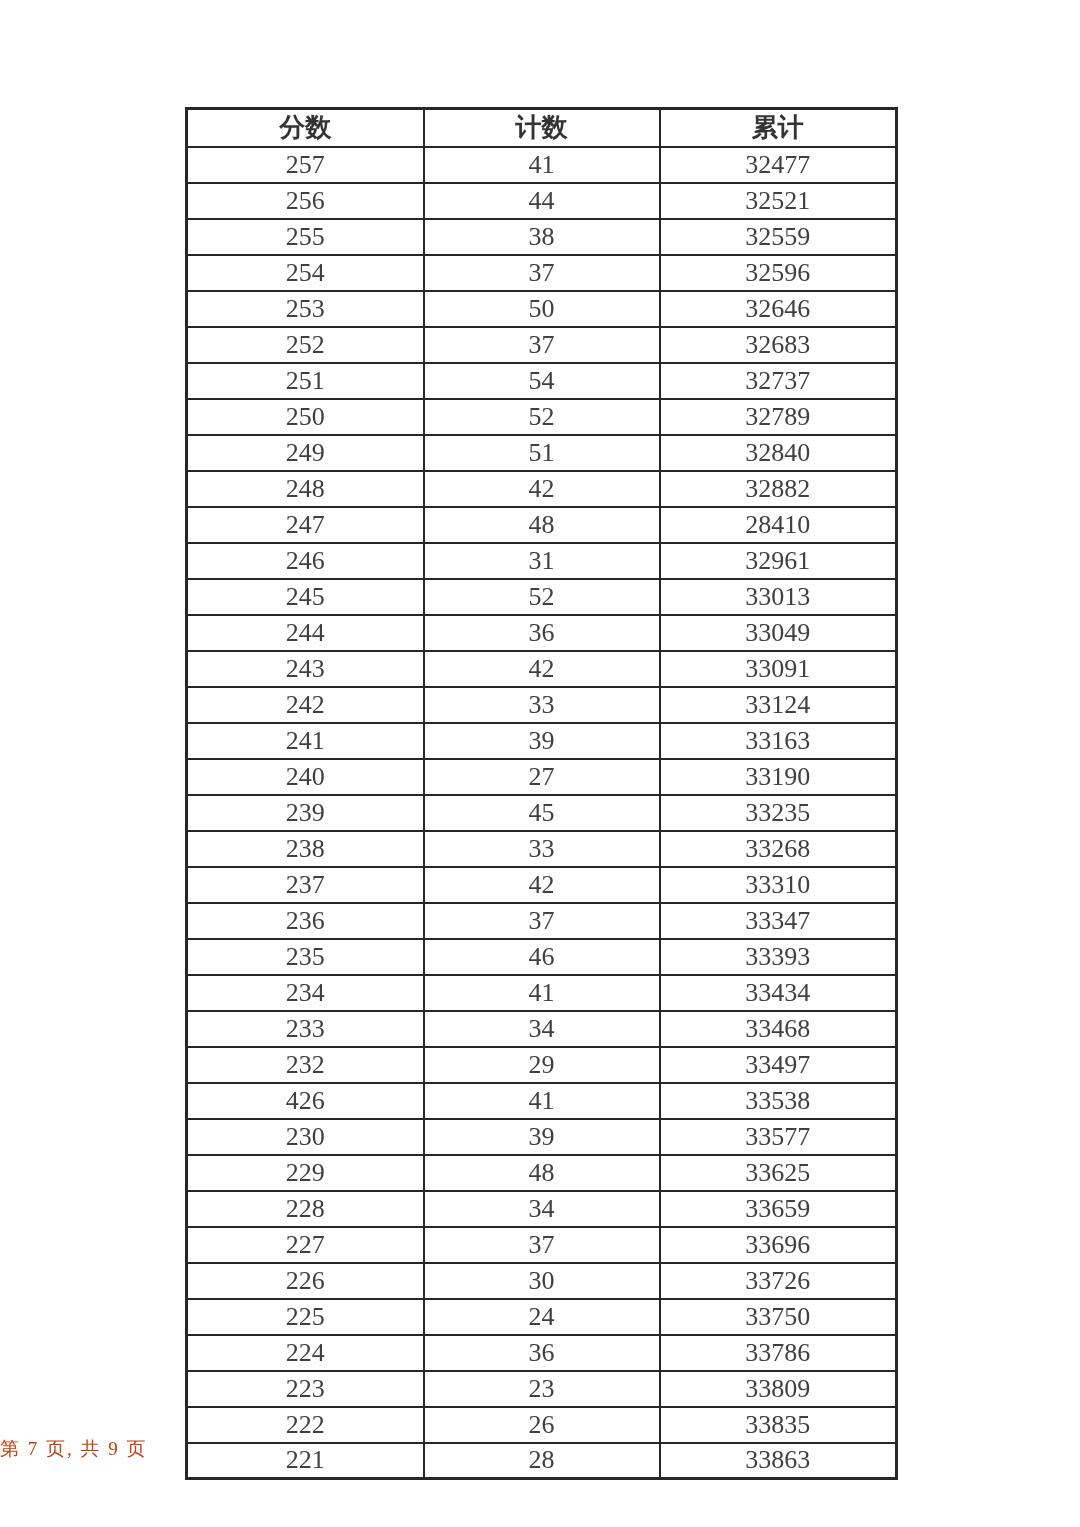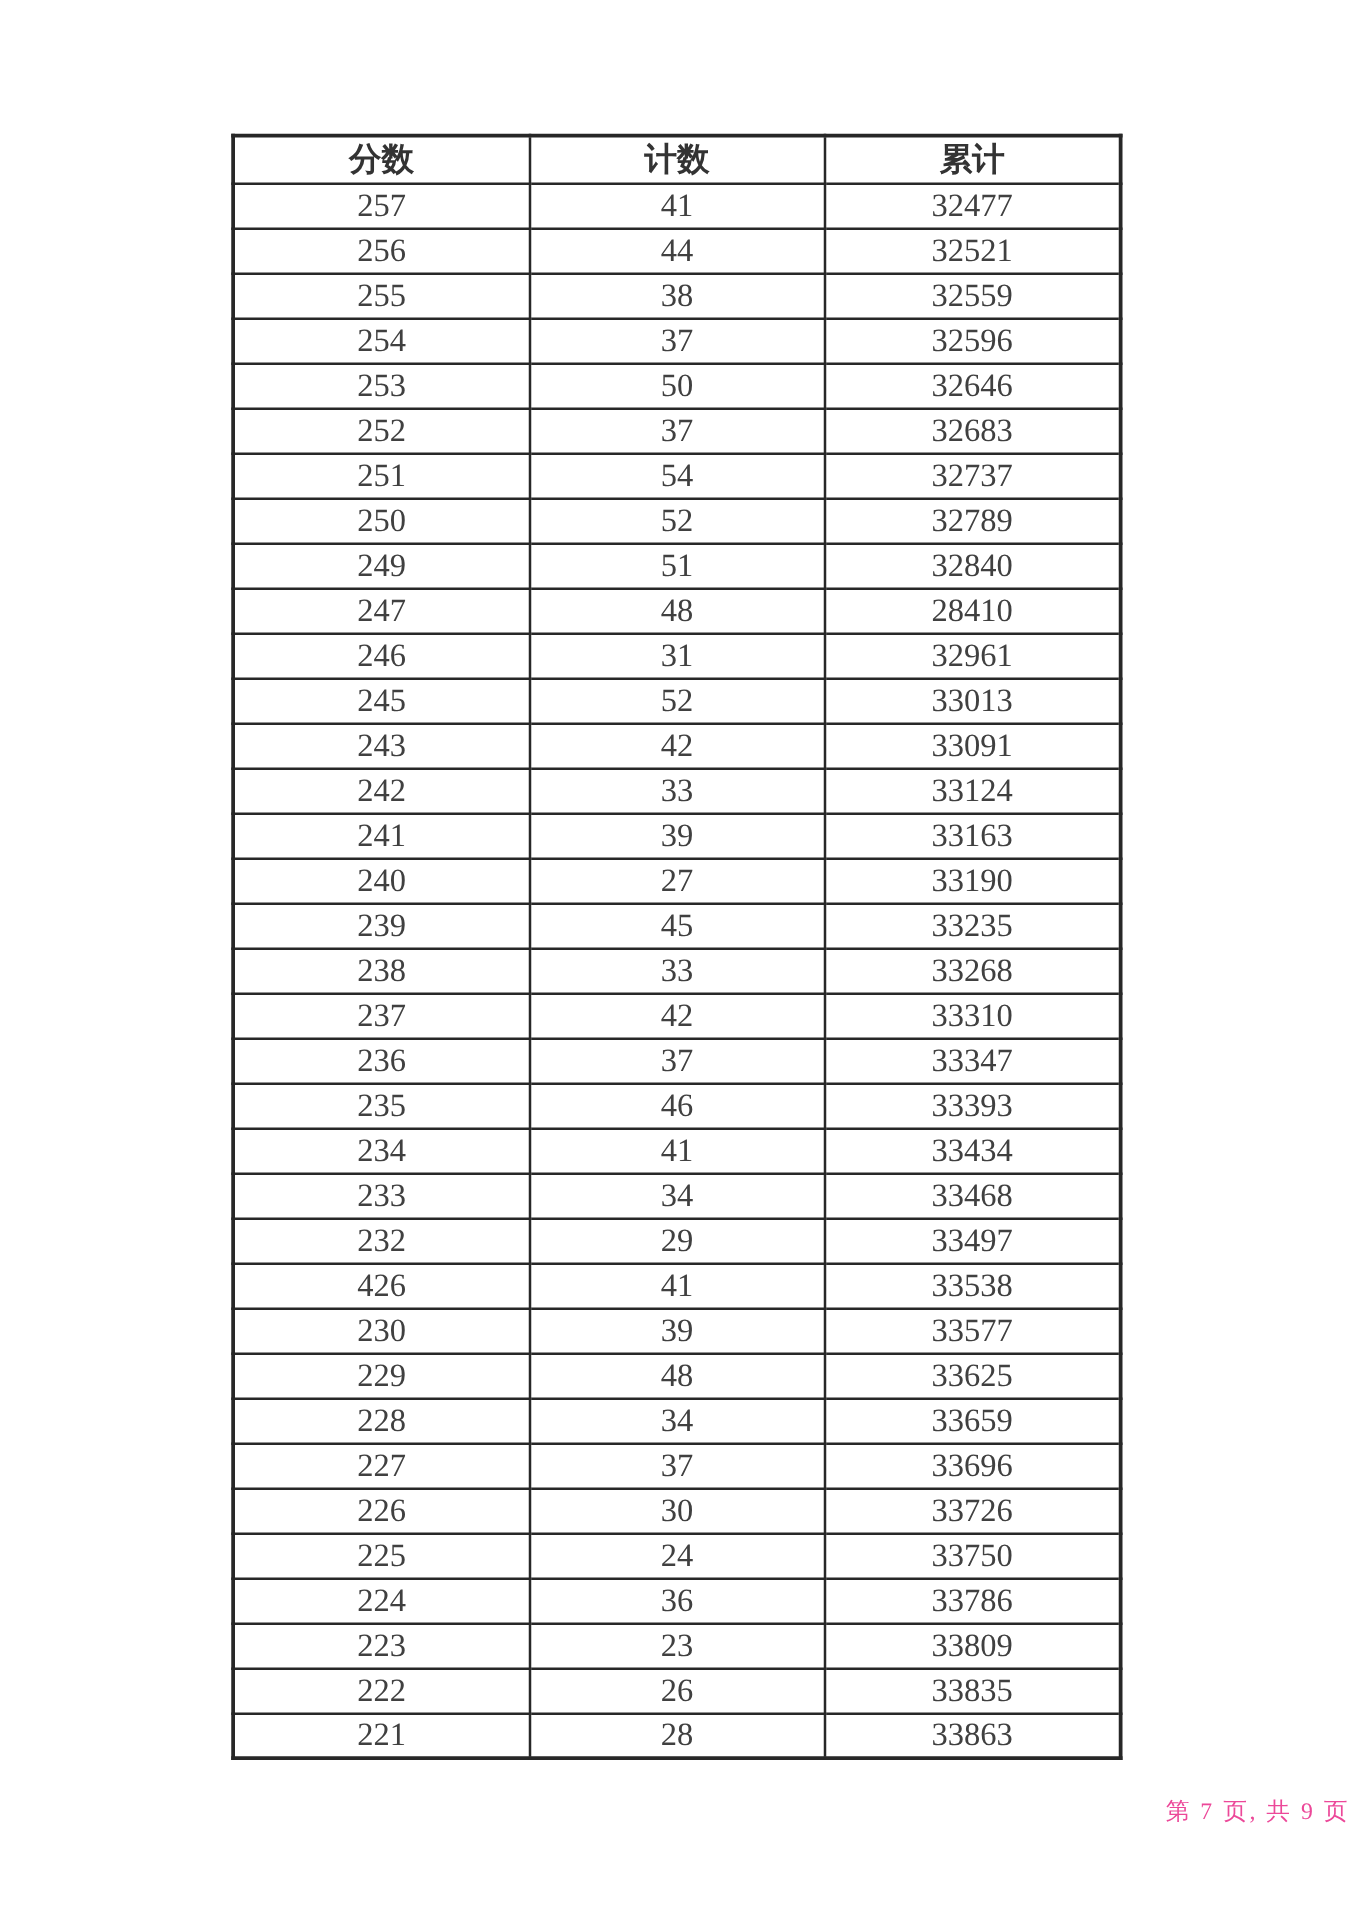--- a/index.html
+++ b/index.html
@@ -53,24 +53,24 @@
   table.score-table td {
     font-family: "Liberation Serif", "DejaVu Serif", serif;
     font-size: 26px;
     color: #404040;
   }
   .page-footer {
     position: absolute;
     top: 1436px;
     left: 0;
     width: 1080px;
-    text-align: right;
+    text-align: left;
     font-family: "Liberation Serif", "DejaVu Serif", serif;
     font-size: 19px;
-    color: #ec4899;
+    color: #c2410c;
     letter-spacing: 2px;
   }
 </style>
 </head>
 <body>
 
 <div class="page">
 
   <table class="score-table">
     <colgroup>
@@ -125,35 +125,45 @@
           <td>250</td>
           <td>52</td>
           <td>32789</td>
         </tr>
         <tr>
           <td>249</td>
           <td>51</td>
           <td>32840</td>
         </tr>
         <tr>
+          <td>248</td>
+          <td>42</td>
+          <td>32882</td>
+        </tr>
+        <tr>
           <td>247</td>
           <td>48</td>
           <td>28410</td>
         </tr>
         <tr>
           <td>246</td>
           <td>31</td>
           <td>32961</td>
         </tr>
         <tr>
           <td>245</td>
           <td>52</td>
           <td>33013</td>
         </tr>
         <tr>
+          <td>244</td>
+          <td>36</td>
+          <td>33049</td>
+        </tr>
+        <tr>
           <td>243</td>
           <td>42</td>
           <td>33091</td>
         </tr>
         <tr>
           <td>242</td>
           <td>33</td>
           <td>33124</td>
         </tr>
         <tr>

